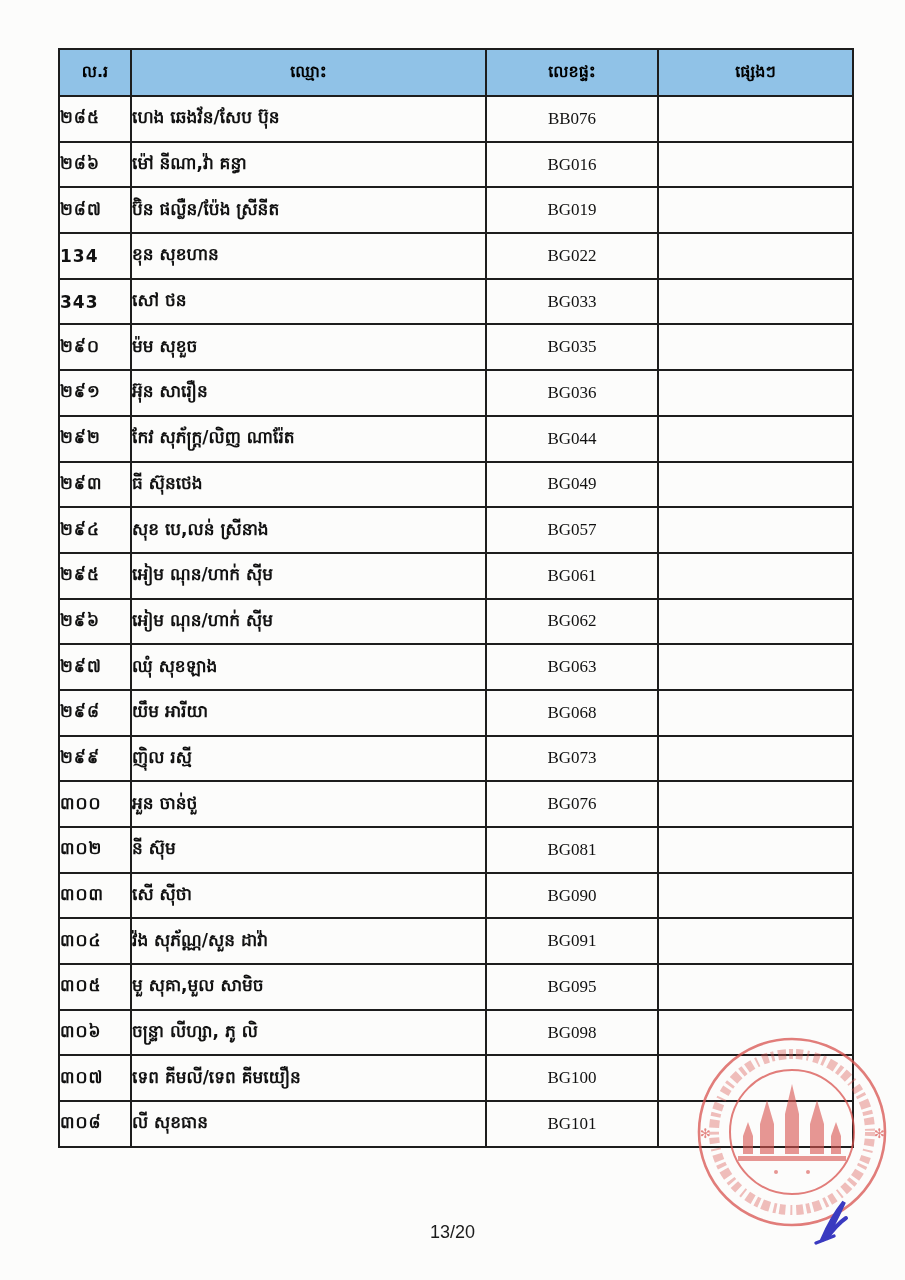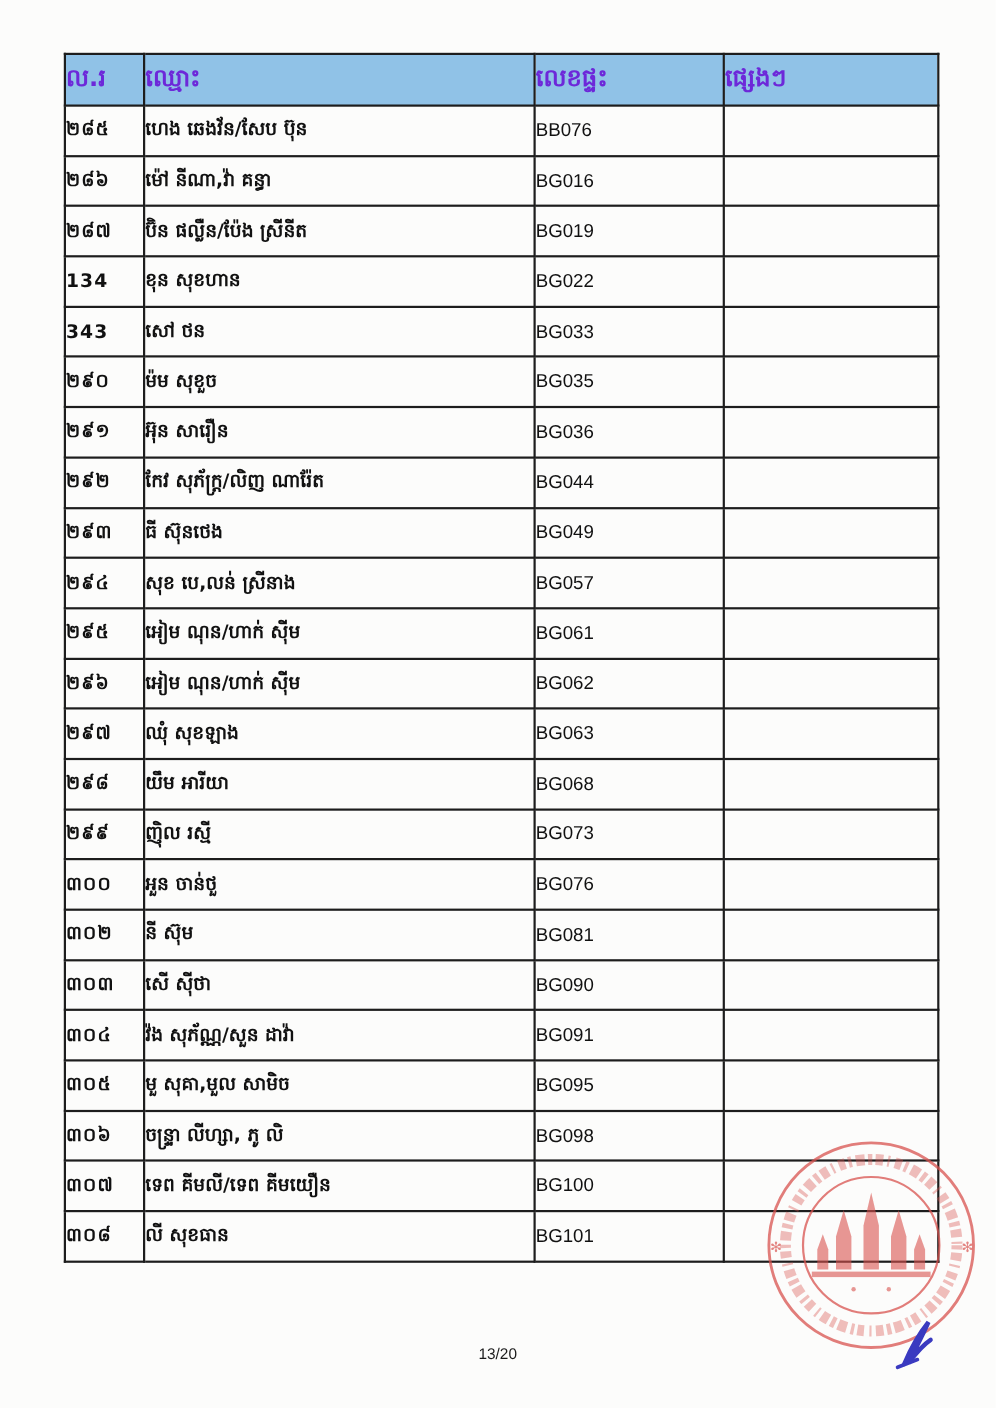--- a/index.html
+++ b/index.html
@@ -17,24 +17,24 @@
     table-layout:fixed;
   }
   table.roster th, table.roster td{
     border:2px solid #1d1d1d;
     padding:0;
     overflow:hidden;
   }
   table.roster th{
     height:45px;
     background:#90c2e7;
-    color:#6d28d9;
+    color:#000000;
     font-weight:bold;
-    font-size:22px;
-    text-align:left;
+    font-size:16px;
+    text-align:center;
     vertical-align:middle;
   }
   table.roster td{
     height:43.7px;
     background:#ffffff00;
     font-size:17px;
     color:#111;
     vertical-align:middle;
   }
   col.c-no{width:72px;}
@@ -46,34 +46,35 @@
     font-weight:bold;
     letter-spacing:1px;
   }
   td.cell-name{
     text-align:left;
     padding-left:9px;
     font-weight:600;
     margin-top:25px;
   }
   td.cell-code{
-    font-family:Liberation Sans, sans-serif;
+    text-align:center;
+    font-family:Liberation Serif, serif;
     font-size:16.5px;
     color:#1b1b1b;
   }
   .stamp-wrap{
     position:absolute;left:688px;top:1022px;
     width:212px;height:240px;
     pointer-events:none;
   }
   .footer-page{
     position:absolute;left:0;right:0;top:1222px;
     text-align:center;
     font-family:"Liberation Sans", sans-serif;
-    font-size:14px;
+    font-size:18px;
     color:#1b1b1b;
   }
 </style>
 </head>
 <body>
 
 <div class="page">
 
   <table class="roster">
     <colgroup>

